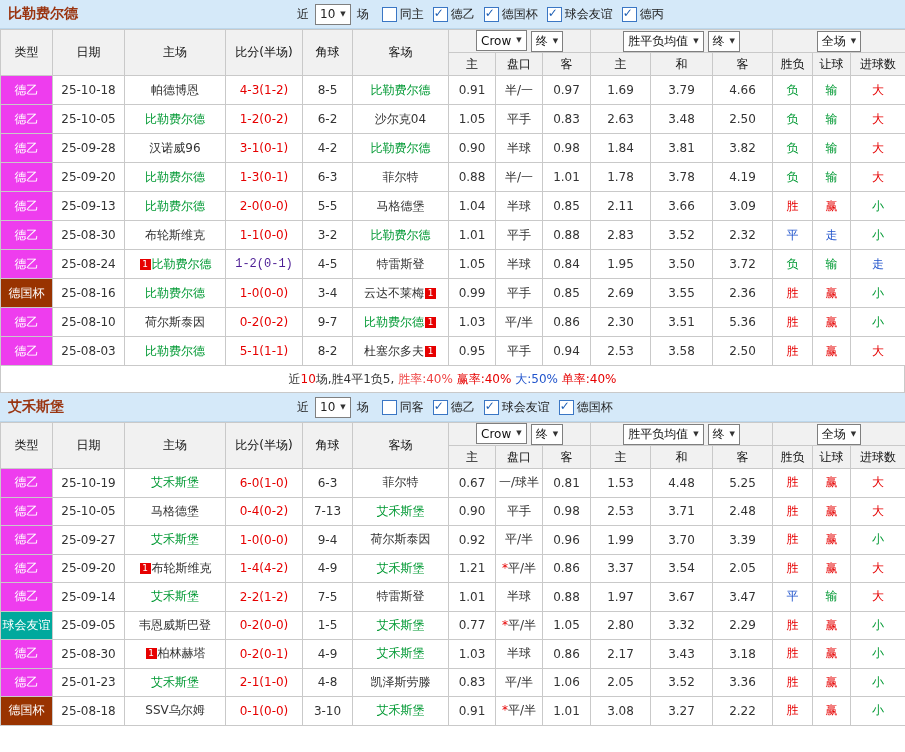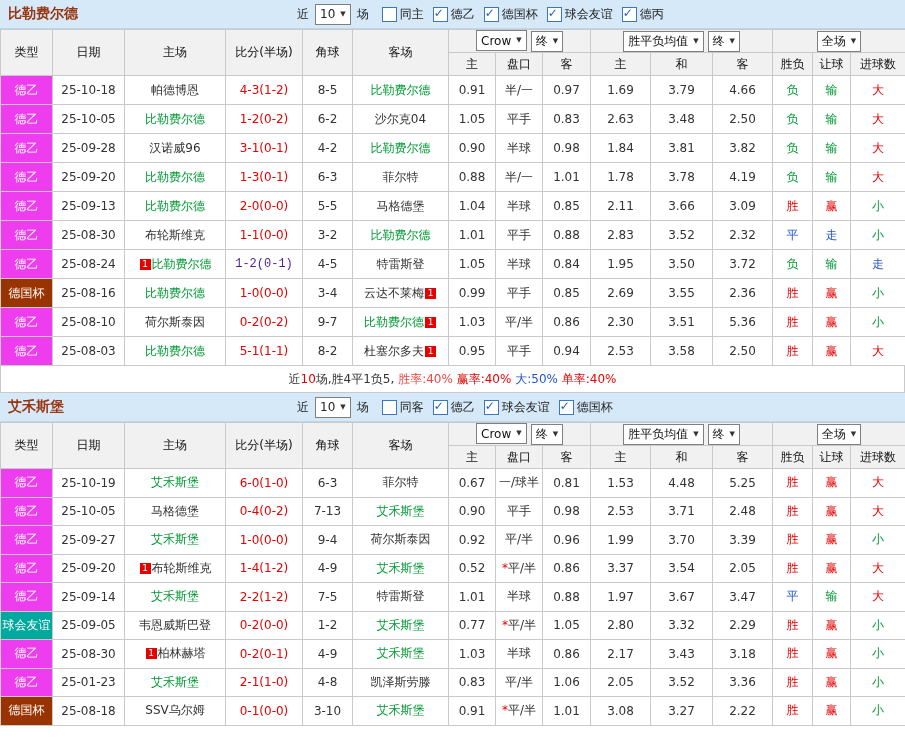--- a/index.html
+++ b/index.html
@@ -455,24 +455,24 @@
               <td class="odds">3.70</td>
               <td class="odds">3.39</td>
               <td class="res" style="color: rgb(230, 0, 0);">胜</td>
               <td class="res" style="color: rgb(230, 0, 0);">赢</td>
               <td class="res" style="color: rgb(0, 153, 51);">小</td>
             </tr>
             <tr>
               <td class="type-cell" style="background: rgb(238, 61, 238);">德乙</td>
               <td class="date">25-09-20</td>
               <td class="team-cell"><span class="red-badge" style="background: rgb(230, 0, 0);">1</span><span class="tname">布轮斯维克</span></td>
-              <td class="score" style="color: rgb(230, 0, 0);">1-4(1-2)</td>
+              <td class="score" style="color: rgb(230, 0, 0);">1-4(4-2)</td>
               <td class="corners">4-9</td>
               <td class="team-cell"><span class="tname" style="color: rgb(0, 153, 51);">艾禾斯堡</span></td>
-              <td class="odds">0.52</td>
+              <td class="odds">1.21</td>
               <td class="line"><span class="star" style="color: rgb(230, 0, 0);">*</span><span>平/半</span></td>
               <td class="odds">0.86</td>
               <td class="odds">3.37</td>
               <td class="odds">3.54</td>
               <td class="odds">2.05</td>
               <td class="res" style="color: rgb(230, 0, 0);">胜</td>
               <td class="res" style="color: rgb(230, 0, 0);">赢</td>
               <td class="res" style="color: rgb(230, 0, 0);">大</td>
             </tr>
             <tr>
@@ -490,21 +490,21 @@
               <td class="odds">3.47</td>
               <td class="res" style="color: rgb(34, 85, 204);">平</td>
               <td class="res" style="color: rgb(0, 153, 51);">输</td>
               <td class="res" style="color: rgb(230, 0, 0);">大</td>
             </tr>
             <tr>
               <td class="type-cell" style="background: rgb(0, 169, 157);">球会友谊</td>
               <td class="date">25-09-05</td>
               <td class="team-cell"><span class="tname">韦恩威斯巴登</span></td>
               <td class="score" style="color: rgb(230, 0, 0);">0-2(0-0)</td>
-              <td class="corners">1-2</td>
+              <td class="corners">1-5</td>
               <td class="team-cell"><span class="tname" style="color: rgb(0, 153, 51);">艾禾斯堡</span></td>
               <td class="odds">0.77</td>
               <td class="line"><span class="star" style="color: rgb(230, 0, 0);">*</span><span>平/半</span></td>
               <td class="odds">1.05</td>
               <td class="odds">2.80</td>
               <td class="odds">3.32</td>
               <td class="odds">2.29</td>
               <td class="res" style="color: rgb(230, 0, 0);">胜</td>
               <td class="res" style="color: rgb(230, 0, 0);">赢</td>
               <td class="res" style="color: rgb(0, 153, 51);">小</td>

